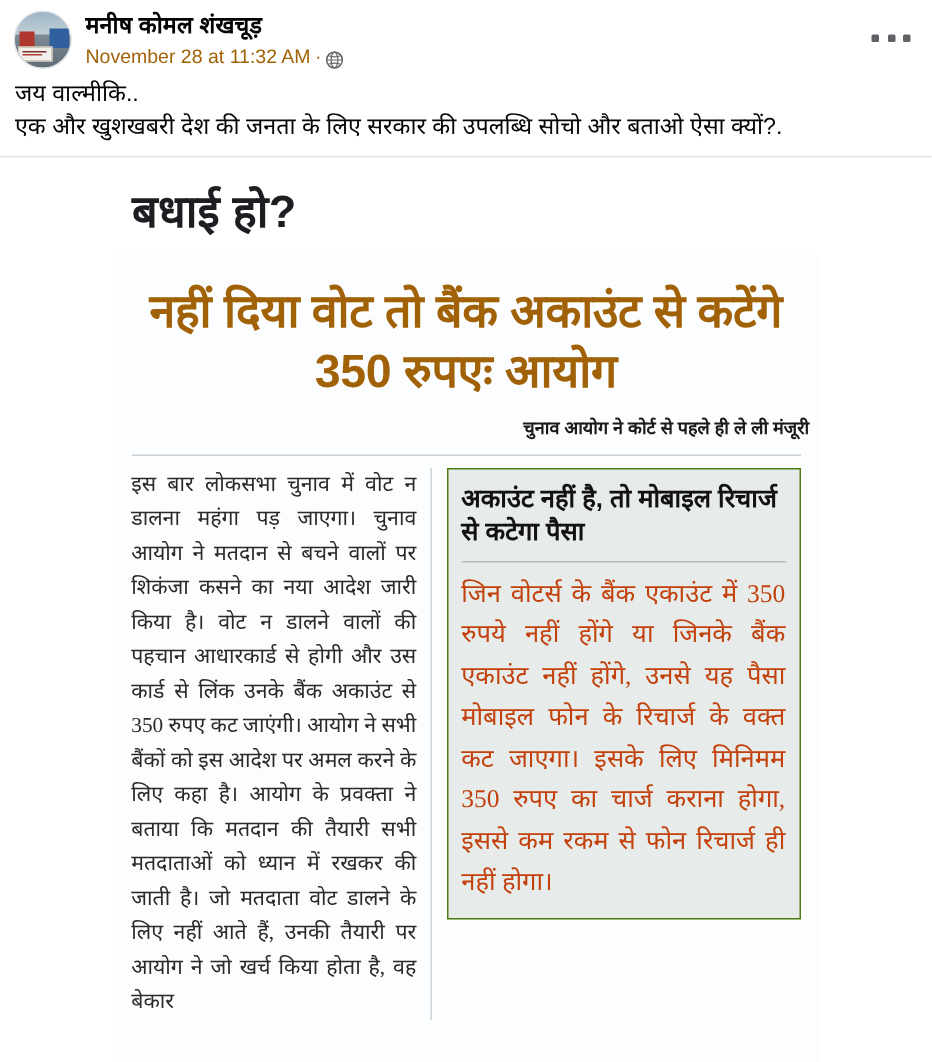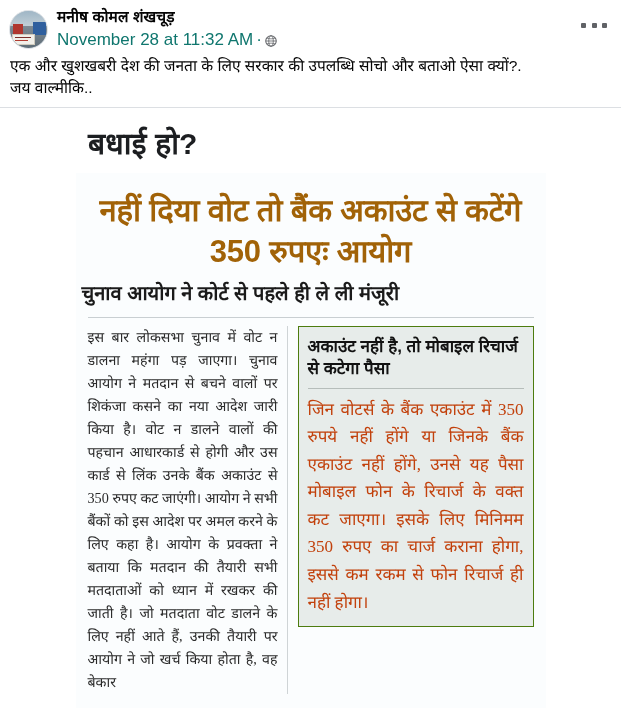--- a/index.html
+++ b/index.html
@@ -52,22 +52,22 @@
     font-size: 15.5px;
     font-weight: bold;
     color: #050505;
     letter-spacing: 0.1px;
     white-space: nowrap;
   }
   .meta-row {
     display: flex;
     align-items: center;
     margin-top: 4px;
-    color: #0f766e;
-    font-size: 17px;
+    color: #a16207;
+    font-size: 13px;
   }
   .meta-text { white-space: nowrap; }
   .meta-sep  { margin: 0 3px; }
   .globe-icon {
     display: inline-block;
     width: 12px;
     height: 12px;
     position: relative;
     top: 1px;
   }
@@ -138,24 +138,24 @@
     font-size: 31px;
     line-height: 1.3;
     color: #a16207;
     text-align: center;
     padding: 4px 6px 0 6px;
     letter-spacing: -0.2px;
   }
   .clip-subhead {
     font-family: "Liberation Sans", "DejaVu Sans", sans-serif;
     font-weight: bold;
-    font-size: 20px;
+    font-size: 12px;
     line-height: 1.35;
     color: #1a1a1a;
-    text-align: left;
+    text-align: right;
     padding: 8px 6px 10px 6px;
   }
   .clip-rule {
     height: 1px;
     background: #c9cfd2;
     margin: 0 12px 8px 12px;
   }
 
   .clip-columns {
     display: flex;
@@ -246,22 +246,22 @@
   </div>
 
   <div class="more-menu">
     <i></i>
     <i></i>
     <i></i>
   </div>
 </div>
 
 <div class="post-body">
+  <div class="line">जय वाल्मीकि..</div>
   <div class="line">एक और खुशखबरी देश की जनता के लिए सरकार की उपलब्धि सोचो और बताओ ऐसा क्यों?.</div>
-  <div class="line">जय वाल्मीकि..</div>
 </div>
 
 <div class="divider"></div>
 
 <div class="attachment">
 
   <div class="attach-caption">बधाई हो?</div>
 
   <div class="clipping">
 

